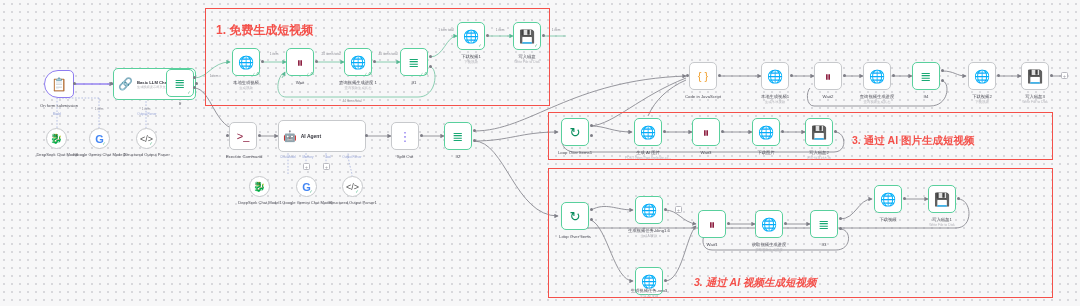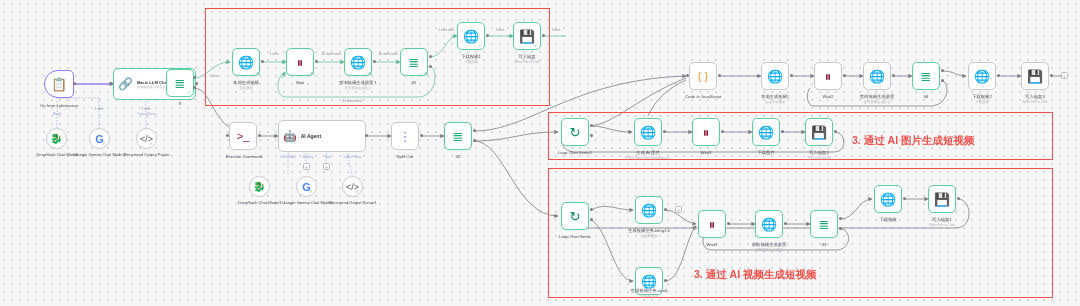--- a/index.html
+++ b/index.html
@@ -186,26 +186,27 @@
 
       <g stroke="#9aa7d8" stroke-dasharray="1.6 1.6" stroke-width="0.7">
         <path d="M99,98 L99,128"></path>
         <path d="M99,98 L57,98 L57,128"></path>
         <path d="M146,98 L146,128"></path>
       </g>
     </g>
   </svg>
 
   <div class="annot" style="left:205px;top:8px;width:345px;height:98px;"></div>
+  <div class="annot-title" style="left:216px;top:22px;font-size:12px;">1. 免费生成短视频</div>
 
   <div class="annot" style="left:548px;top:112px;width:505px;height:48px;"></div>
   <div class="annot-title" style="left:852px;top:134px;font-size:10.5px;">3. 通过 AI 图片生成短视频</div>
 
   <div class="annot" style="left:548px;top:168px;width:505px;height:130px;"></div>
-  <div class="annot-title" style="left:694px;top:268px;font-size:10.5px;">3. 通过 AI 视频生成短视频</div>
+  <div class="annot-title" style="left:694px;top:276px;font-size:10.5px;font-style:italic;">3. 通过 AI 视频生成短视频</div>
 
   <div class="node trigger" style="left:44px;top:70px;">
     <span class="glyph" style="color:#37a07e;">📋</span>
   </div>
   <div class="caption" style="left:59px;top:103px;">On form submission</div>
   <div class="port" style="left:73px;top:82px;"></div>
 
   <div class="node wide" style="left:113px;top:68px;width:83px;height:32px;">
     <span class="glyph" style="color:#1f1f26;font-size:12px;">🔗</span>
     <span class="inner-txt">

